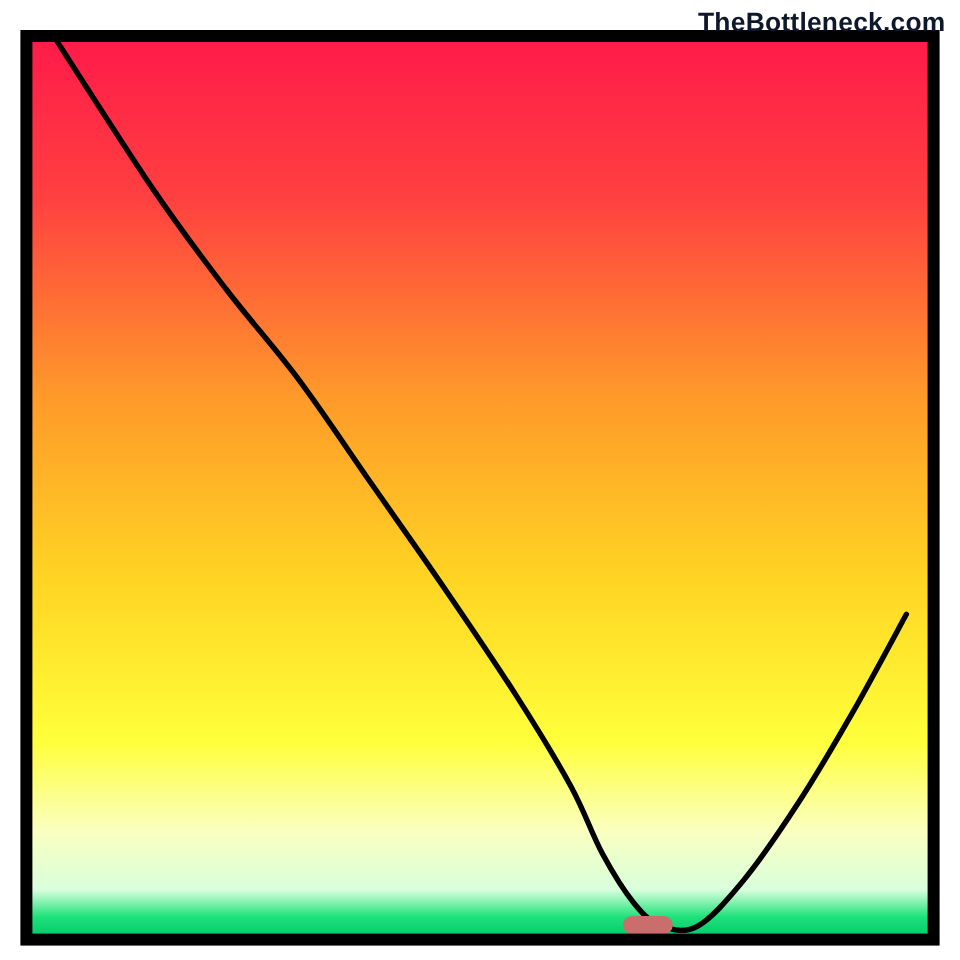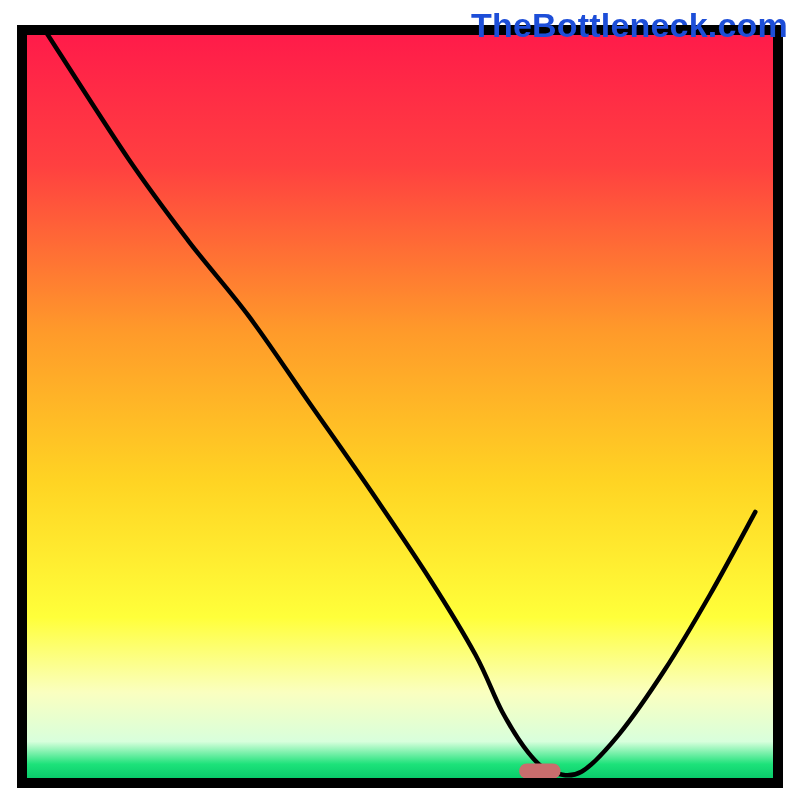--- a/index.html
+++ b/index.html
@@ -13,23 +13,23 @@
   }
   .chart-container {
     position: relative;
     width: 800px;
     height: 800px;
   }
   .watermark {
     position: absolute;
     top: 6px;
     right: 12px;
-    font-size: 34px;
+    font-size: 22px;
     font-weight: bold;
-    color: #1d4ed8;
+    color: #0f172a;
     z-index: 10;
     letter-spacing: 0.2px;
   }
   svg.plot {
     position: absolute;
     left: 0;
     top: 0;
   }
 </style>
 </head>

